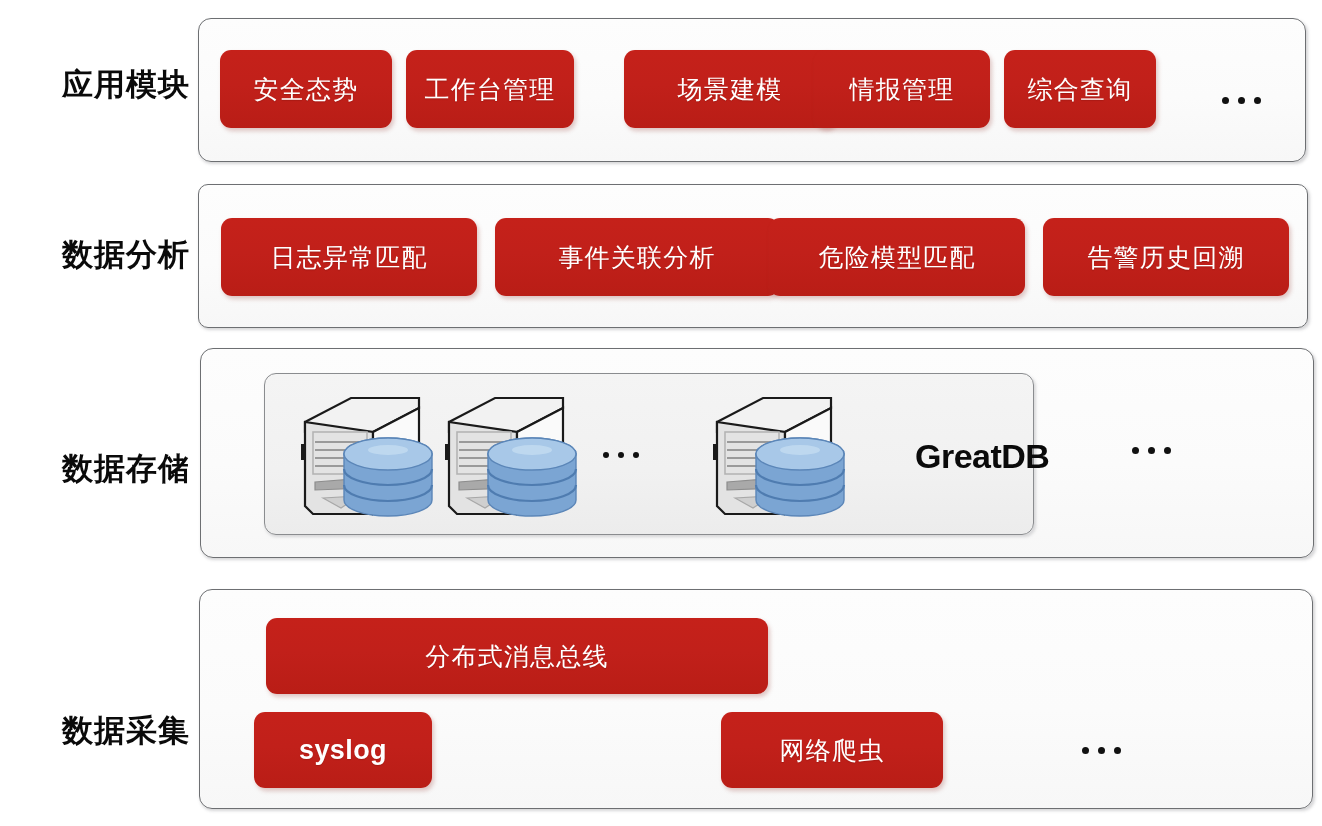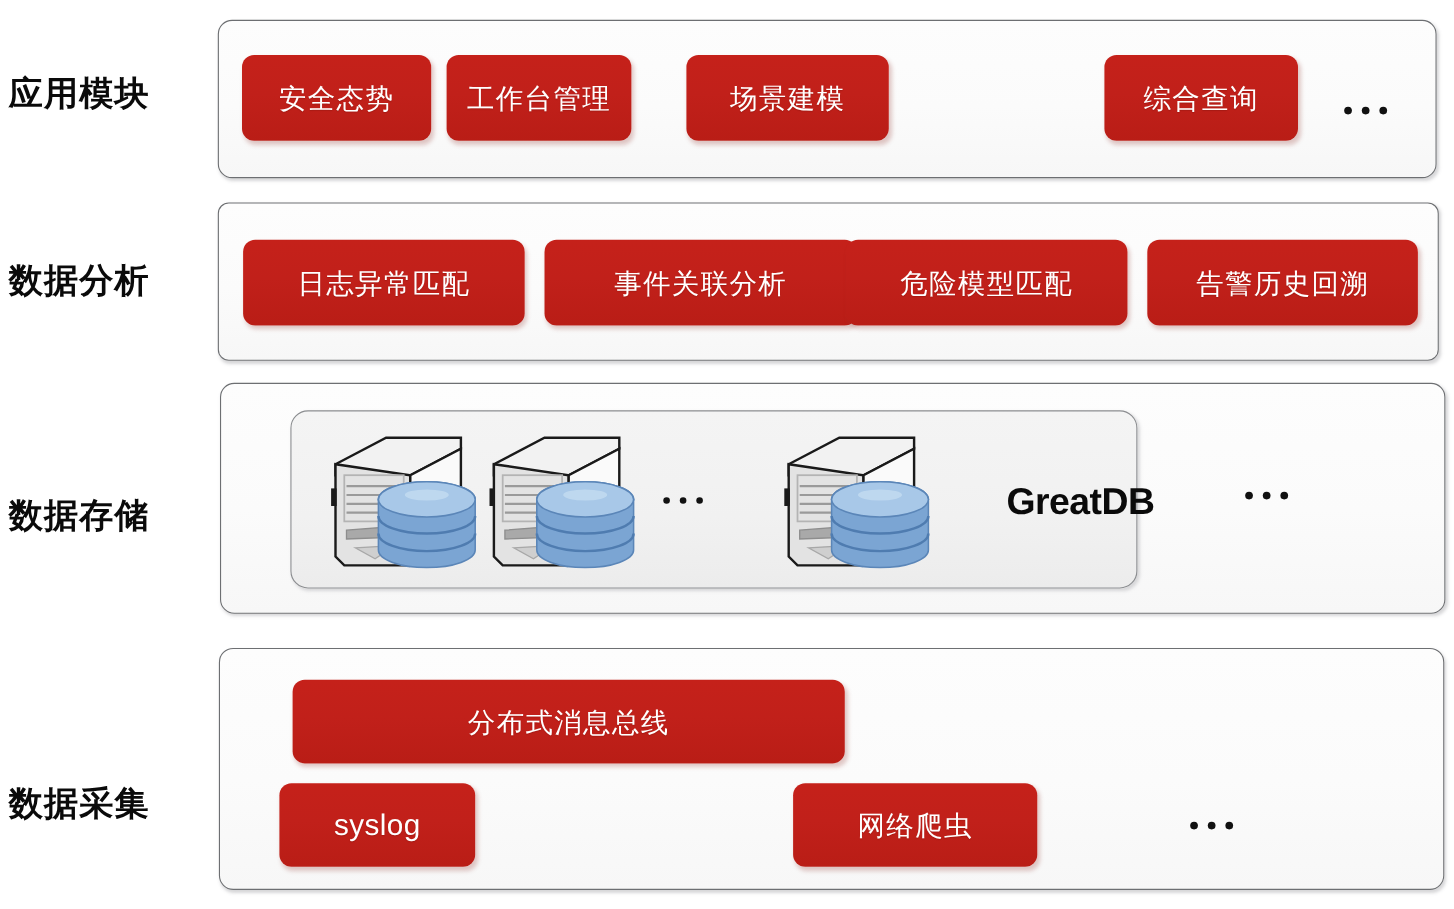--- a/index.html
+++ b/index.html
@@ -23,21 +23,21 @@
   .tier-label {
     position: absolute;
     left: 8px;
     width: 182px;
     font-size: 31px;
     font-weight: bold;
     color: #0a0a0a;
     letter-spacing: 1px;
     line-height: 1.1;
     white-space: nowrap;
-    text-align: left;
+    text-align: right;
   }
 
   
   .tier-panel {
     position: absolute;
     background: linear-gradient(to bottom, #fdfdfd 0%, #fbfbfb 55%, #f7f7f7 100%);
     border: 1.6px solid #6d6f72;
     border-radius: 13px;
     box-shadow: 1.5px 2px 3px rgba(120,120,125,0.30);
   }
@@ -51,21 +51,21 @@
     background: linear-gradient(to bottom, #c5211a 0%, #c1201a 45%, #b91d16 100%);
     border-radius: 11px;
     color: #ffffff;
     font-size: 25px;
     font-weight: 500;
     letter-spacing: 1.2px;
     white-space: nowrap;
     box-shadow: 2px 3px 4px rgba(150,60,55,0.28);
     text-shadow: 0 1px 1px rgba(90,10,8,0.25);
   }
-  .chip.latin { font-size: 27px; letter-spacing: 0.4px; font-weight: 400; text-align: right; }
+  .chip.latin { font-size: 27px; letter-spacing: 0.4px; font-weight: 700; text-align: right; }
 
   
   .dots {
     position: absolute;
     display: flex;
     align-items: center;
     gap: 9px;
   }
   .dots i {
     display: block;
@@ -104,24 +104,25 @@
 <div id="stage">
 
   <div class="tier-label" style="top:68px;">应用模块</div>
 
   <div class="tier-panel" style="left:198px; top:18px; width:1108px; height:144px;">
 
     <div class="chip" style="left:21px; top:31px; width:172px; height:78px;">安全态势</div>
 
     <div class="chip" style="left:207px; top:31px; width:168px; height:78px;">工作台管理</div>
 
-    <div class="chip" style="left:425px; top:31px; width:184px; height:78px;">场景建模</div>
-
-
-    <div class="chip" style="left:805px; top:31px; width:176px; height:78px;">综合查询</div>
+    <div class="chip" style="left:425px; top:31px; width:212px; height:78px;">场景建模</div>
+
+    <div class="chip" style="left:615px; top:31px; width:176px; height:78px;">情报管理</div>
+
+    <div class="chip" style="left:805px; top:31px; width:152px; height:78px;">综合查询</div>
 
     <div class="dots" style="left:1023px; top:78px;">
       <i></i>
         <i></i>
         <i></i>
     </div>
   </div>
 
   <div class="tier-label" style="top:238px;">数据分析</div>
 
@@ -133,21 +134,21 @@
 
     <div class="chip" style="left:570px; top:33px; width:256px; height:78px;">危险模型匹配</div>
 
     <div class="chip" style="left:844px; top:33px; width:246px; height:78px;">告警历史回溯</div>
   </div>
 
   <div class="tier-label" style="top:452px;">数据存储</div>
 
   <div class="tier-panel" style="left:200px; top:348px; width:1114px; height:210px;">
 
-    <div id="storage-inner" style="left:63px; top:24px; width:770px; height:162px;border-radius:16px;">
+    <div id="storage-inner" style="left:63px; top:24px; width:770px; height:162px;">
 
       <div class="server-db" style="left:24px; top:14px; width:150px; height:132px;">
         <svg viewBox="0 0 150 132">
 
           <polygon points="16,34 62,10 130,10 130,20 84,44 16,44" fill="#f2f2f2" stroke="#1a1a1a" stroke-width="2.2"></polygon>
 
           <polygon points="16,34 16,118 24,126 84,126 84,44" fill="#e3e3e3" stroke="#1a1a1a" stroke-width="2.2"></polygon>
 
           <polygon points="84,44 130,20 130,104 84,126" fill="#fafafa" stroke="#1a1a1a" stroke-width="2.2"></polygon>
 

